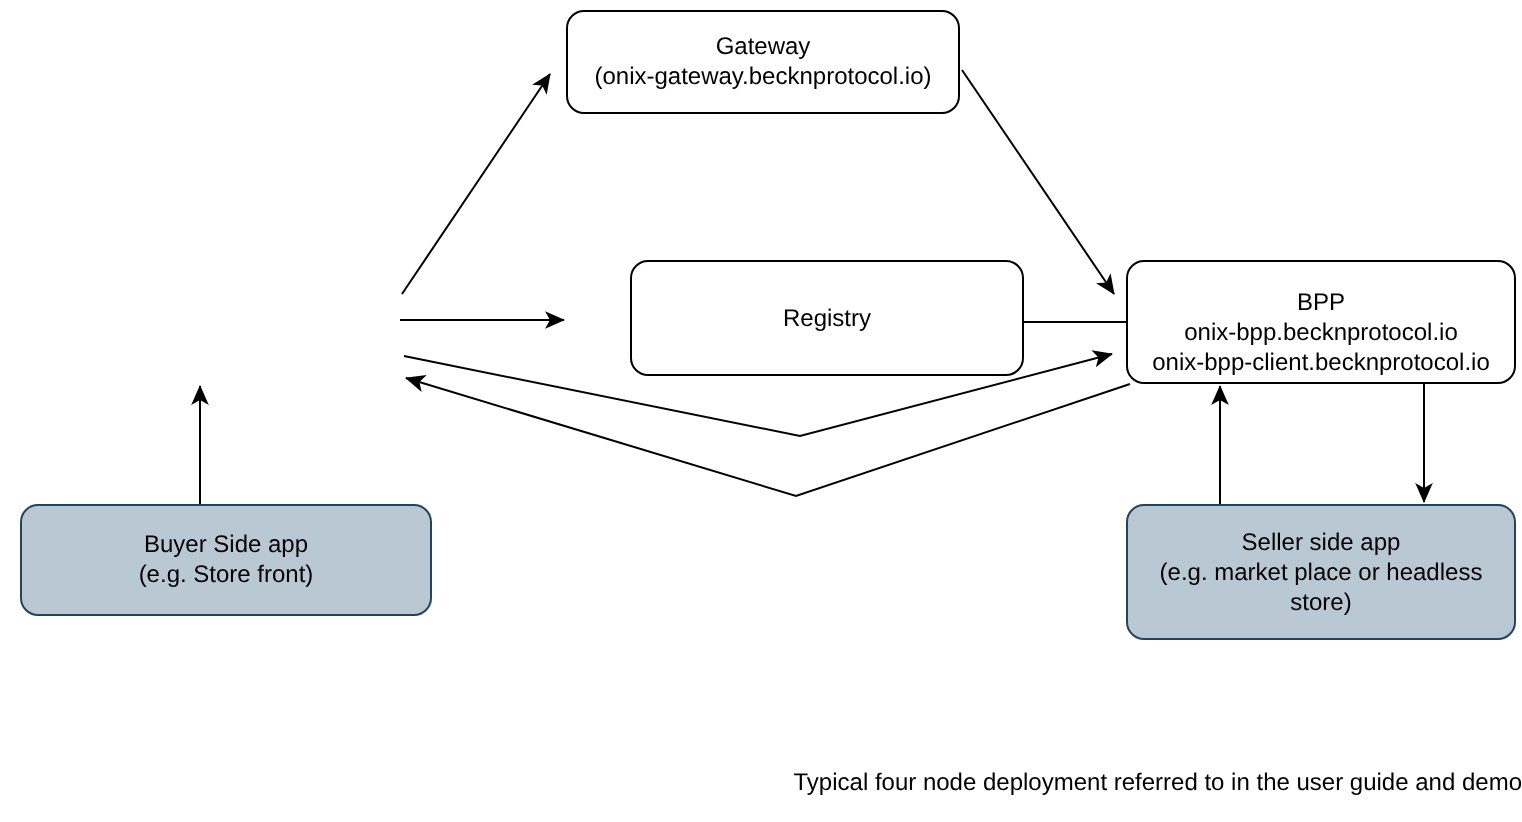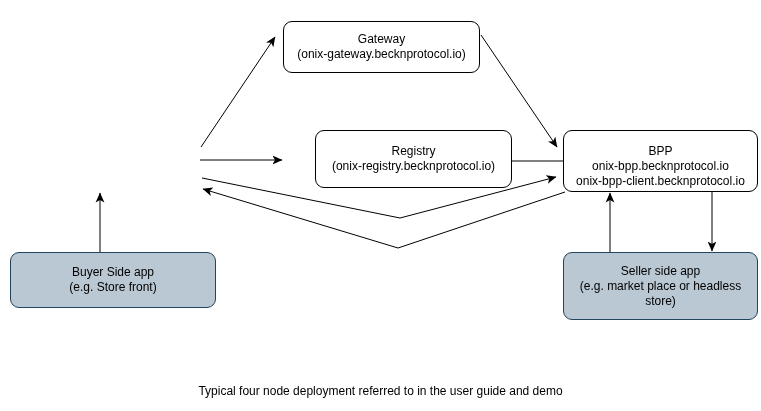--- a/index.html
+++ b/index.html
@@ -41,21 +41,21 @@
   }
   .node-app {
     background: #bac8d3;
     border: 1px solid #23445d;
   }
   .caption {
     position: absolute;
     left: 0;
     top: 384px;
     width: 761px;
-    text-align: center;
+    text-align: right;
     font-size: 12px;
     color: #000000;
   }
 </style>
 </head>
 <body>
 
 <div class="canvas">
 
   <svg class="arrows" width="761" height="411" viewBox="0 0 761 411">
@@ -70,29 +70,28 @@
       <path d="M200,160 L282,160" marker-end="url(#arrowhead)"></path>
       <path d="M563,161 L482,161" marker-end="url(#arrowhead)"></path>
       <path d="M202,178 L400,218 L556,177" marker-end="url(#arrowhead)"></path>
       <path d="M565,192 L398,248 L203,189" marker-end="url(#arrowhead)"></path>
       <path d="M100,252 L100,193" marker-end="url(#arrowhead)"></path>
       <path d="M610,252 L610,193" marker-end="url(#arrowhead)"></path>
       <path d="M712,192 L712,251" marker-end="url(#arrowhead)"></path>
     </g>
   </svg>
 
-  <div class="node node-white" style="left:283px; top:5px; width:197px; height:52px;margin-top:16px;">
+  <div class="node node-white" style="left:283px; top:5px; width:197px; height:52px;">
     <span>Gateway</span>
     <span>(onix-gateway.becknprotocol.io)</span>
   </div>
 
 
   <div class="node node-white" style="left:283px; top:130px; width:197px; height:58px;margin-left:32px;">
     <span>Registry</span>
-    <span>(onix-registry.becknprotocol.io)</span>
   </div>
 
   <div class="node node-white" style="left:563px; top:130px; width:195px; height:62px;justify-content:flex-end;">
     <span>BPP</span>
     <span>onix-bpp.becknprotocol.io</span>
     <span>onix-bpp-client.becknprotocol.io</span>
   </div>
 
   <div class="node node-app" style="left:10px; top:252px; width:206px; height:56px;">
     <span>Buyer Side app</span>

